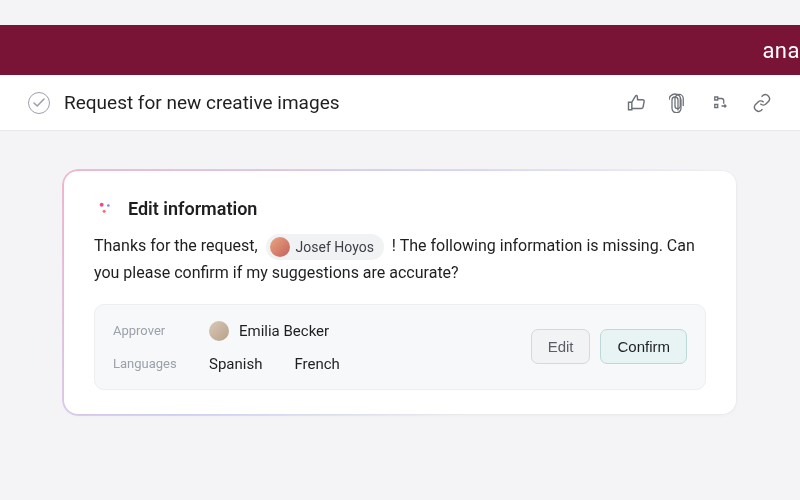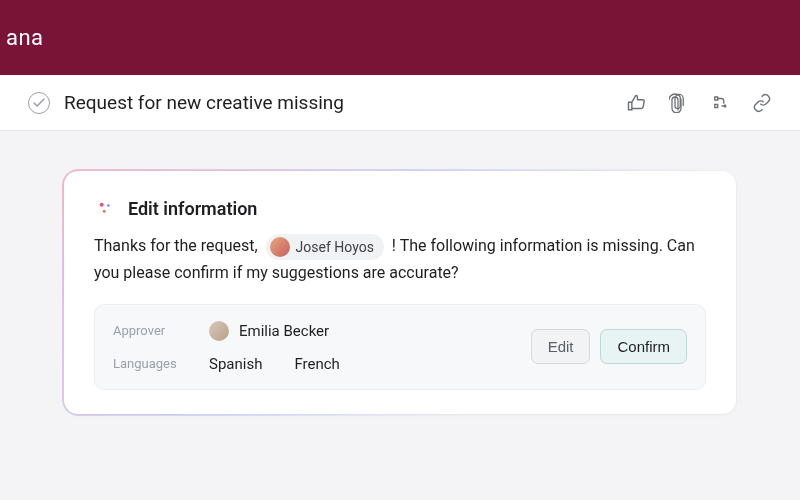--- a/index.html
+++ b/index.html
@@ -7,25 +7,26 @@
   font-family: -apple-system, BlinkMacSystemFont, "Segoe UI", Roboto, Helvetica, Arial, sans-serif;
   background: #f4f4f6;
   width: 800px;
   height: 500px;
   overflow: hidden;
   position: relative;
 }
 .topbar {
   background: #7a1436;
   color: #fff;
-  height: 75px;
-  display: flex;
-  align-items: center;
-  justify-content: space-between;
+  height: 50px;
+  display: flex;
+  align-items: center;
+  justify-content: flex-end;
   padding: 0 0 0 0;
+  margin-top: 25px;
 }
 .brand {
   font-size: 22px;
   font-weight: 400;
   letter-spacing: .5px;
   padding-left: 6px;
 }
 .tagline {
   font-size: 15px;
   padding-right: 0;
@@ -206,21 +207,21 @@
 <div class="topbar">
   <div class="brand">ana</div>
 </div>
 
 <div class="task-header">
   <div class="check-circle">
     <svg width="12" height="10" viewBox="0 0 12 10" fill="none">
         <path d="M1 5 L4.2 8 L11 1" stroke-width="1.6" stroke-linecap="round" stroke-linejoin="round"></path>
       </svg>
   </div>
-  <div class="task-title">Request for new creative missing</div>
+  <div class="task-title">Request for new creative images</div>
   <div class="header-actions">
     <span class="icn">
       <svg width="20" height="20" viewBox="0 0 24 24" fill="none" stroke="currentColor" stroke-width="1.7">
           <path d="M7 11v9H3v-9h4zm0 0l4.5-7.5c.5-.9 1.9-.6 2 .4l.4 4.1H20c1.1 0 2 .9 1.8 2l-1.3 7c-.2 1-.9 1.5-1.9 1.5H7"></path>
         </svg>
     </span>
     <span class="icn">
       <svg width="18" height="20" viewBox="0 0 24 24" fill="none" stroke="currentColor" stroke-width="1.7">
           <path d="M12 3v14a4 4 0 0 0 8 0V6a6 6 0 1 0-12 0v11a8 8 0 0 0 16 0" transform="rotate(180 12 12) translate(0 -1)"></path>
           <path d="M16 6v10a3 3 0 1 1-6 0V5a5 5 0 1 1 10 0v11" stroke="none"></path>

